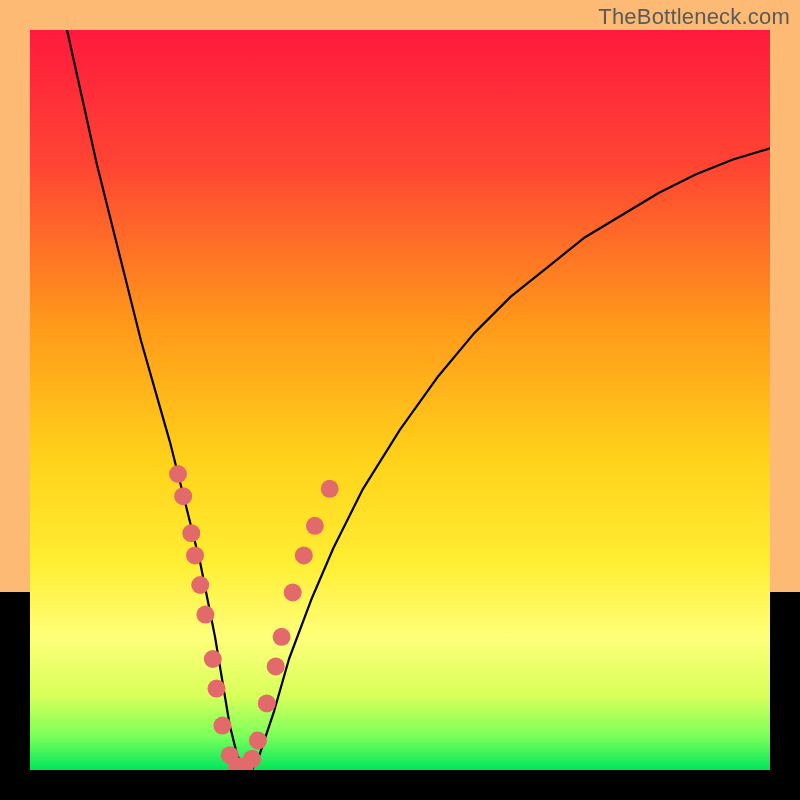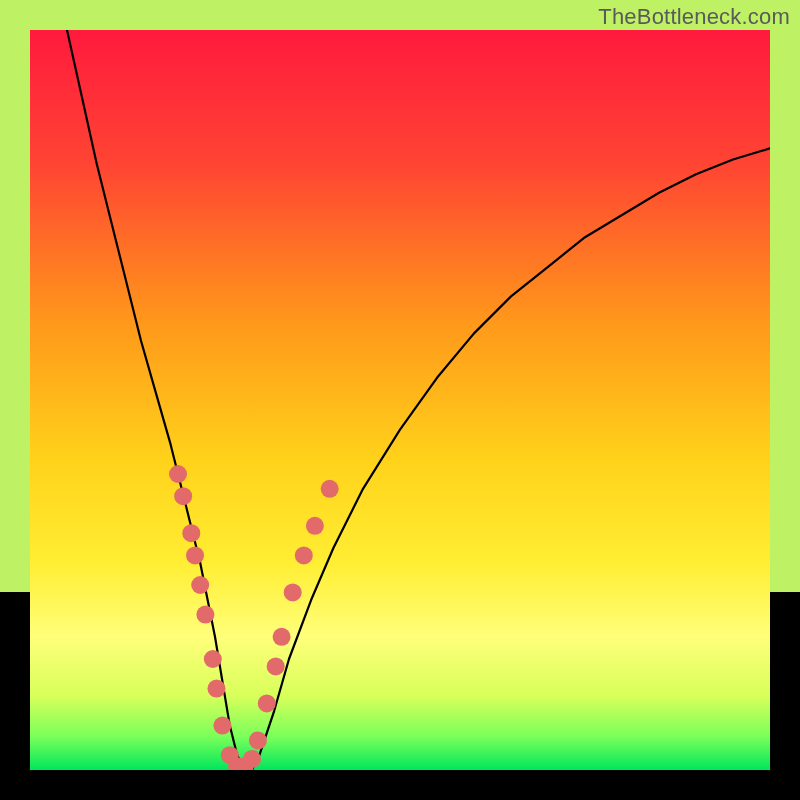--- a/index.html
+++ b/index.html
@@ -10,21 +10,21 @@
     overflow: hidden;
     font-family: Arial, Helvetica, sans-serif;
     background: #000;
   }
   .frame {
     position: absolute;
     left: 0;
     top: 0;
     width: 800px;
     height: 592px;
-    background: #bef264;
+    background: #fdba74;
   }
   .plot {
     position: absolute;
     left: 30px;
     top: 30px;
     width: 740px;
     height: 740px;
     overflow: hidden;
   }
   .watermark {

